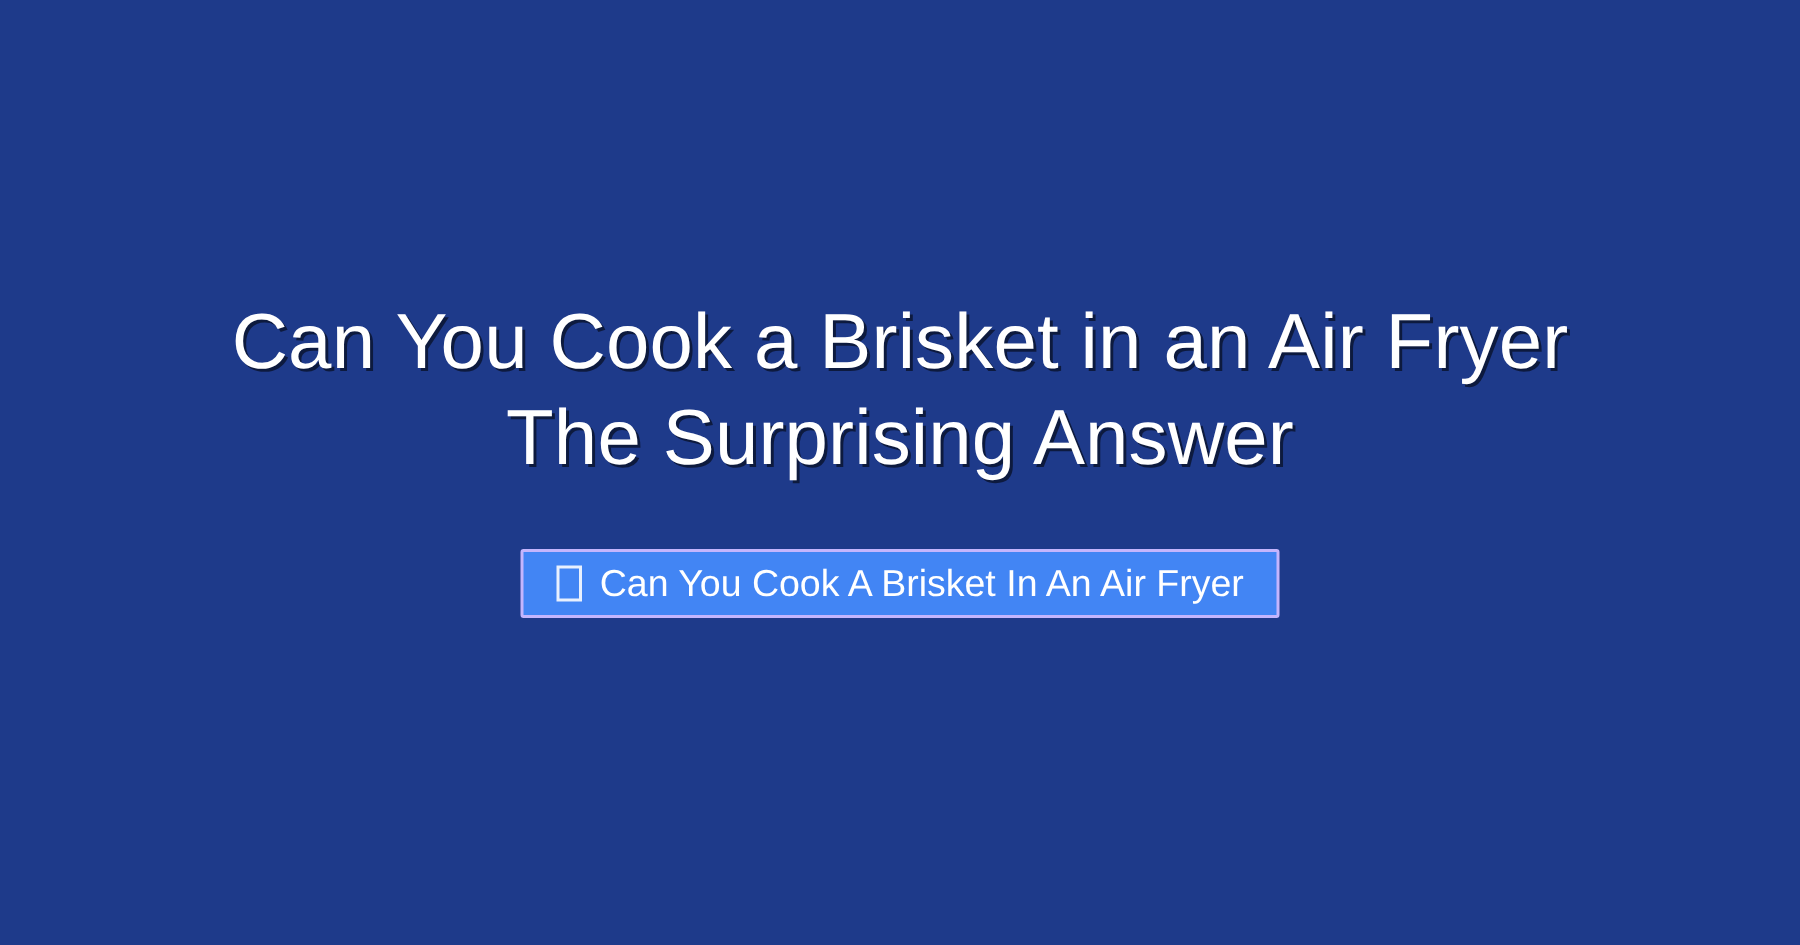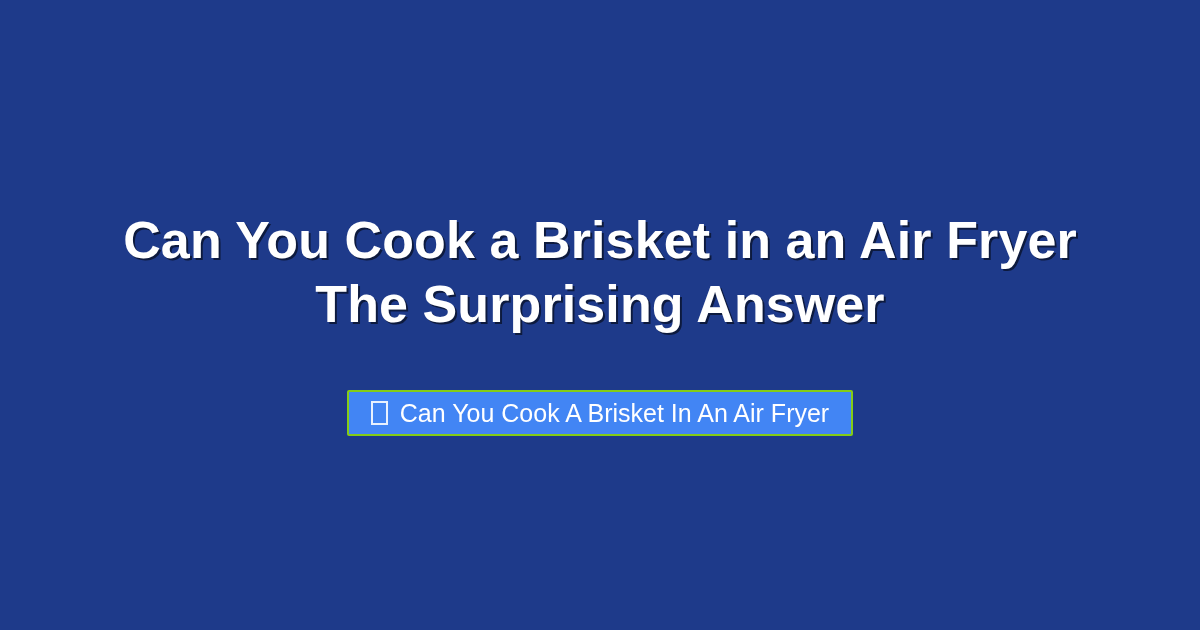--- a/index.html
+++ b/index.html
@@ -30,44 +30,44 @@
     left: 0;
     right: 0;
     top: 196px;
     display: flex;
     flex-direction: column;
     align-items: center;
   }
 
   #page-title {
     width: 960px;
-    margin: 12px;
+    margin: 0;
     padding: 0;
     text-align: center;
     font-family: "Liberation Sans", sans-serif;
     font-size: 52px;
-    font-weight: 700;
+    font-weight: 400;
     line-height: 64px;
     letter-spacing: 0.1px;
     color: #ffffff;
     text-shadow: 2px 2px 0 rgba(0, 0, 0, 0.55);
     word-wrap: break-word;
   }
 
   #keyword-badge {
     margin-top: 42px;
     display: inline-flex;
     align-items: center;
     justify-content: center;
     gap: 12px;
     box-sizing: border-box;
     height: 46px;
     padding: 0 22px;
     background: #4285f4;
-    border: 2px solid #84cc16;
+    border: 2px solid #c4b5fd;
     border-radius: 2px;
     color: #ffffff;
     font-family: "Liberation Sans", sans-serif;
     font-size: 25px;
     font-weight: 400;
     line-height: 1;
     white-space: nowrap;
     cursor: pointer;
     user-select: none;
   }

